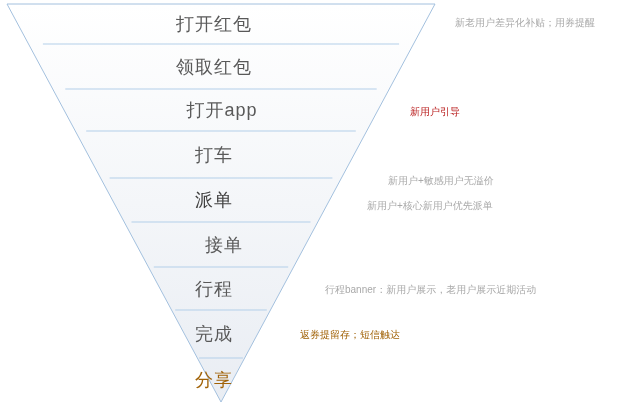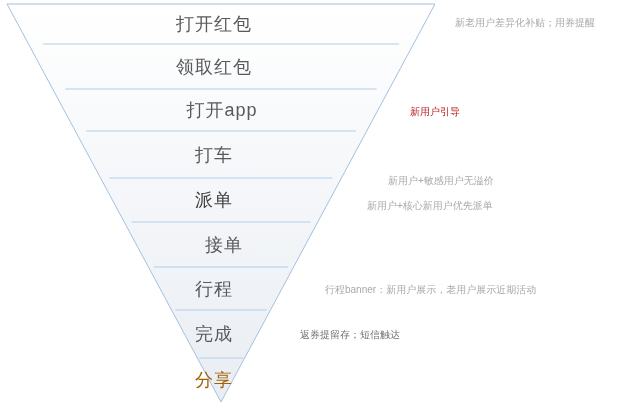--- a/index.html
+++ b/index.html
@@ -67,15 +67,15 @@
       <div class="funnel-label" style="left: 214px; top: 288.5px; color: rgb(89, 89, 89);">行程</div>
       <div class="funnel-label" style="left: 214px; top: 334px; color: rgb(89, 89, 89);">完成</div>
       <div class="funnel-label" style="left: 214px; top: 380px; color: #a16207;">分享</div>
     </div>
   <div id="annotations">
       <div class="annotation" style="left: 455px; top: 23px; color: rgb(169, 169, 169);">新老用户差异化补贴；用券提醒</div>
       <div class="annotation" style="left: 410px; top: 112px; color: #b91c1c;">新用户引导</div>
       <div class="annotation" style="left: 388px; top: 161px; color: rgb(169, 169, 169); margin-top: 20px;">新用户+敏感用户无溢价</div>
       <div class="annotation" style="left: 367px; top: 206px; color: rgb(169, 169, 169);">新用户+核心新用户优先派单</div>
       <div class="annotation" style="left: 325px; top: 290px; color: rgb(169, 169, 169);">行程banner：新用户展示，老用户展示近期活动</div>
-      <div class="annotation" style="left: 300px; top: 335px; color: #737373;">返券提留存；短信触达</div>
+      <div class="annotation" style="left: 300px; top: 335px; color: #a16207;">返券提留存；短信触达</div>
     </div>
 </div>
 
 </body></html>

